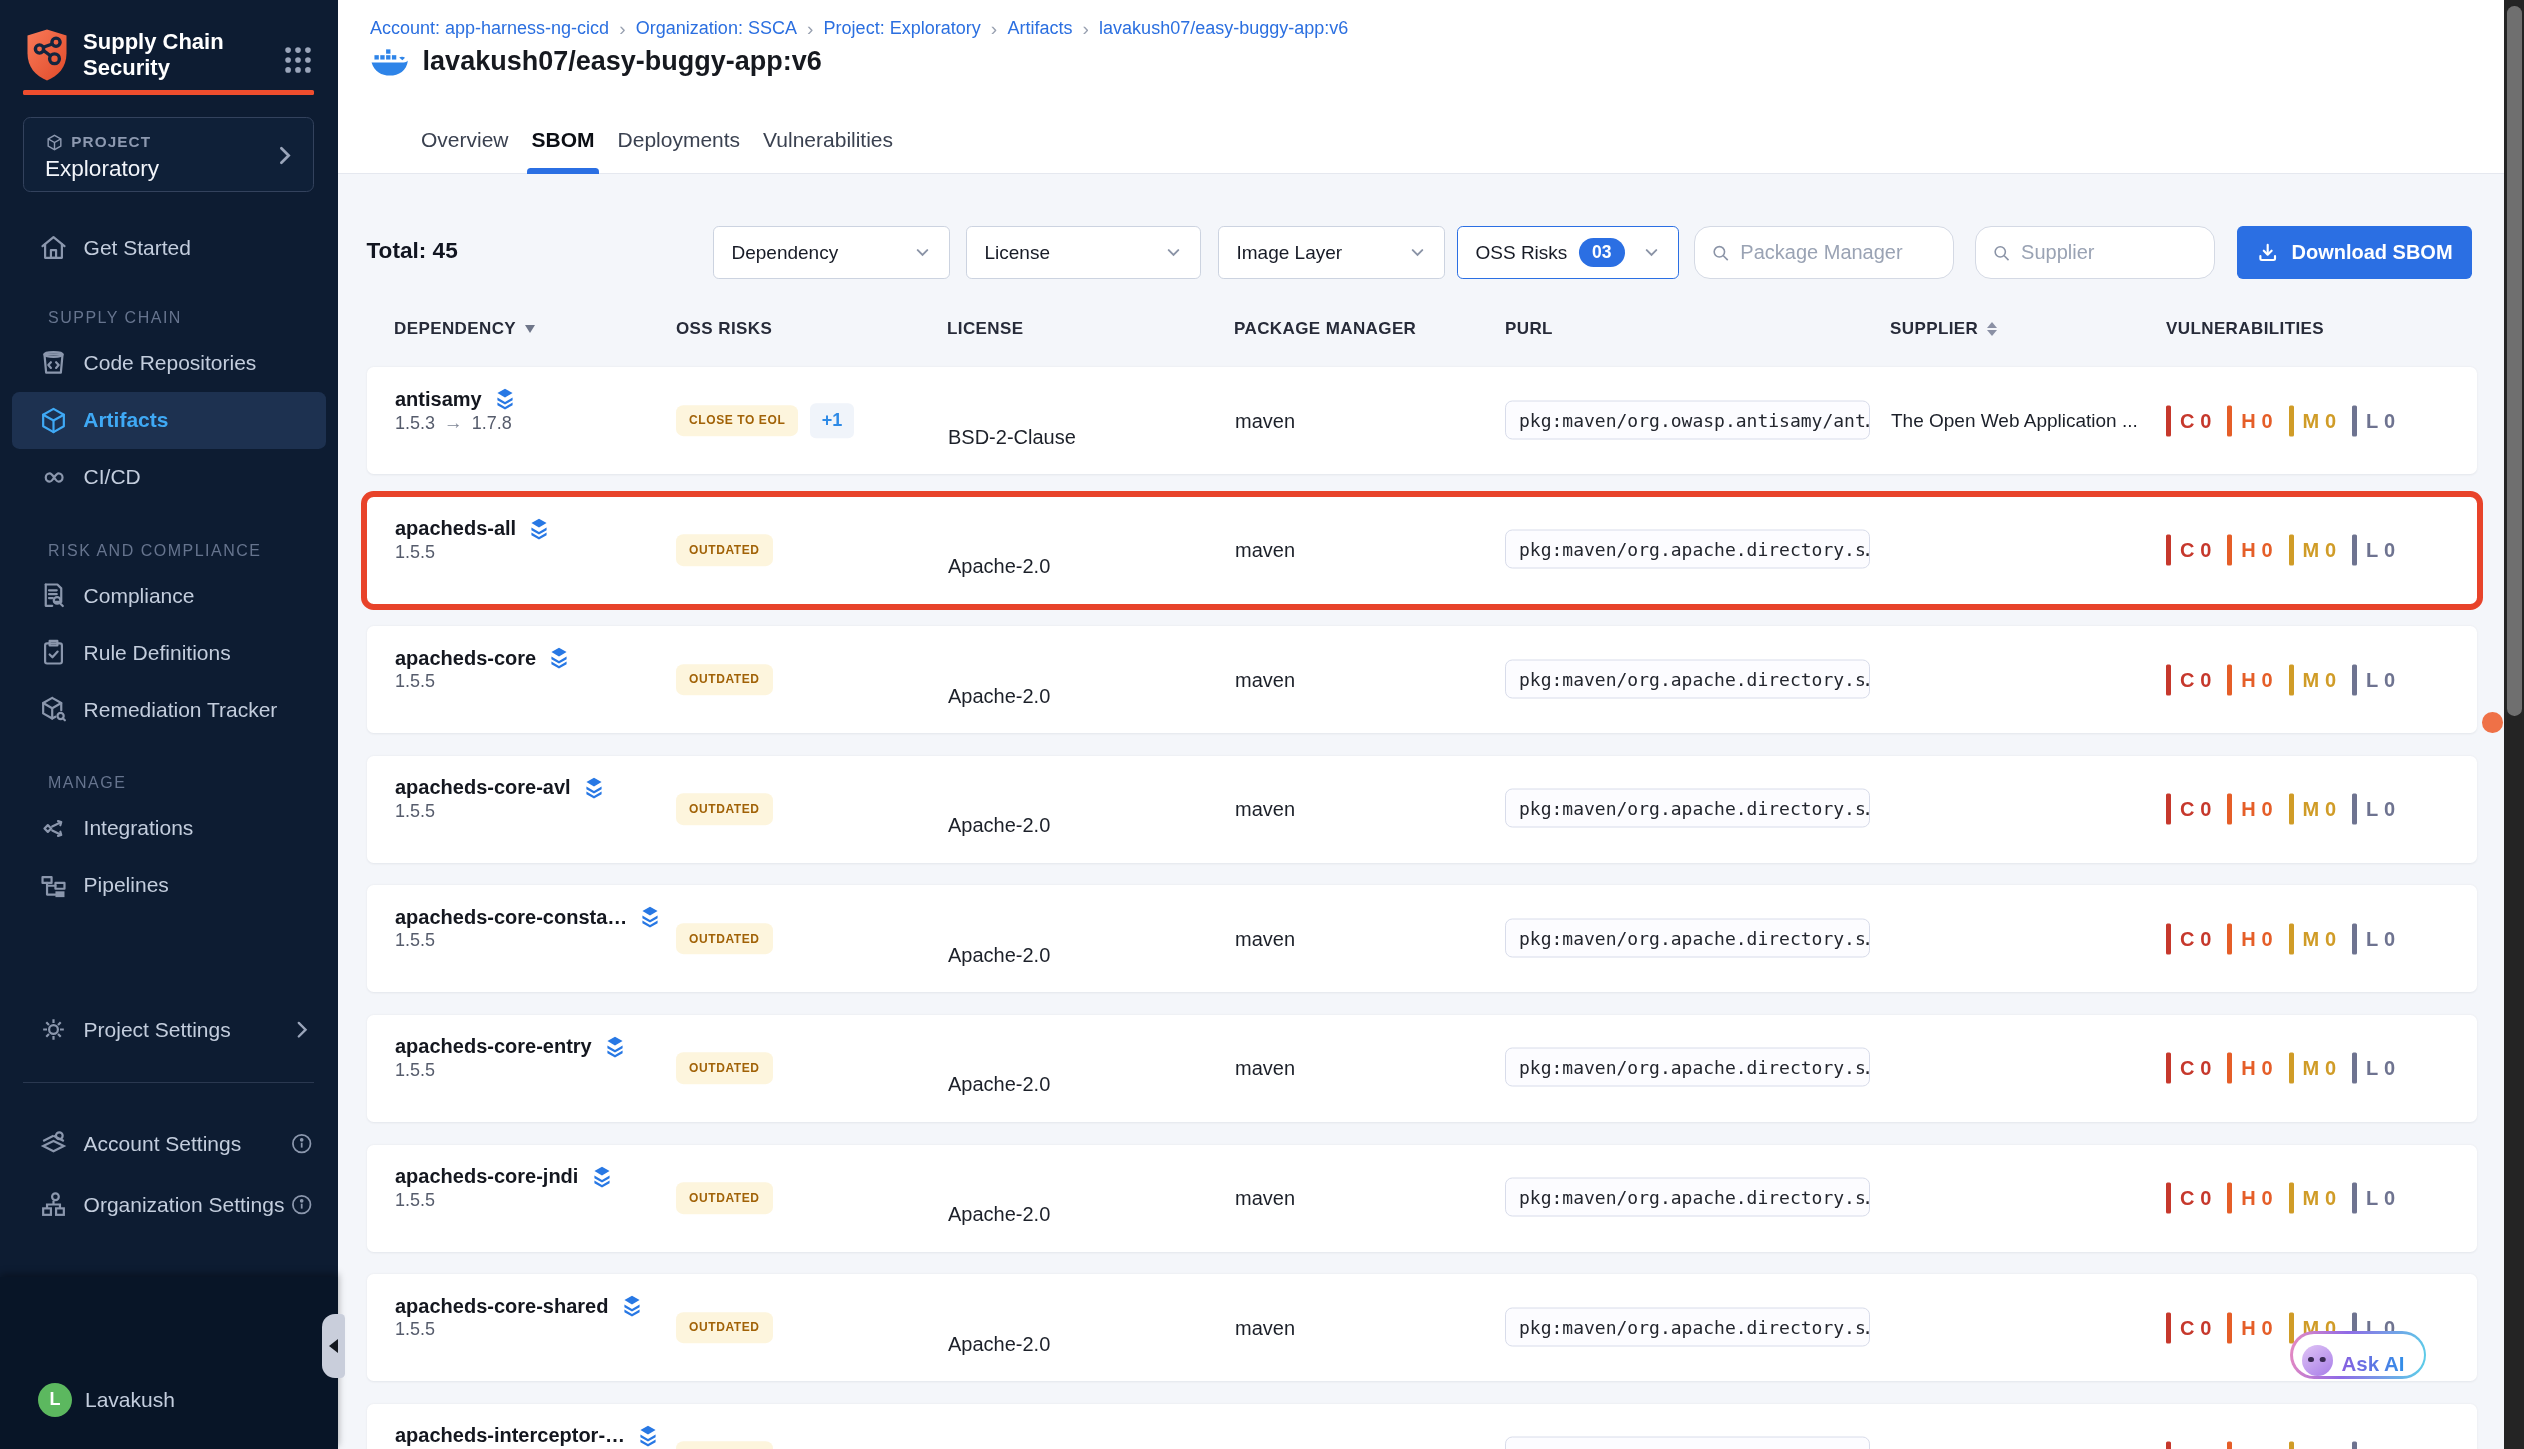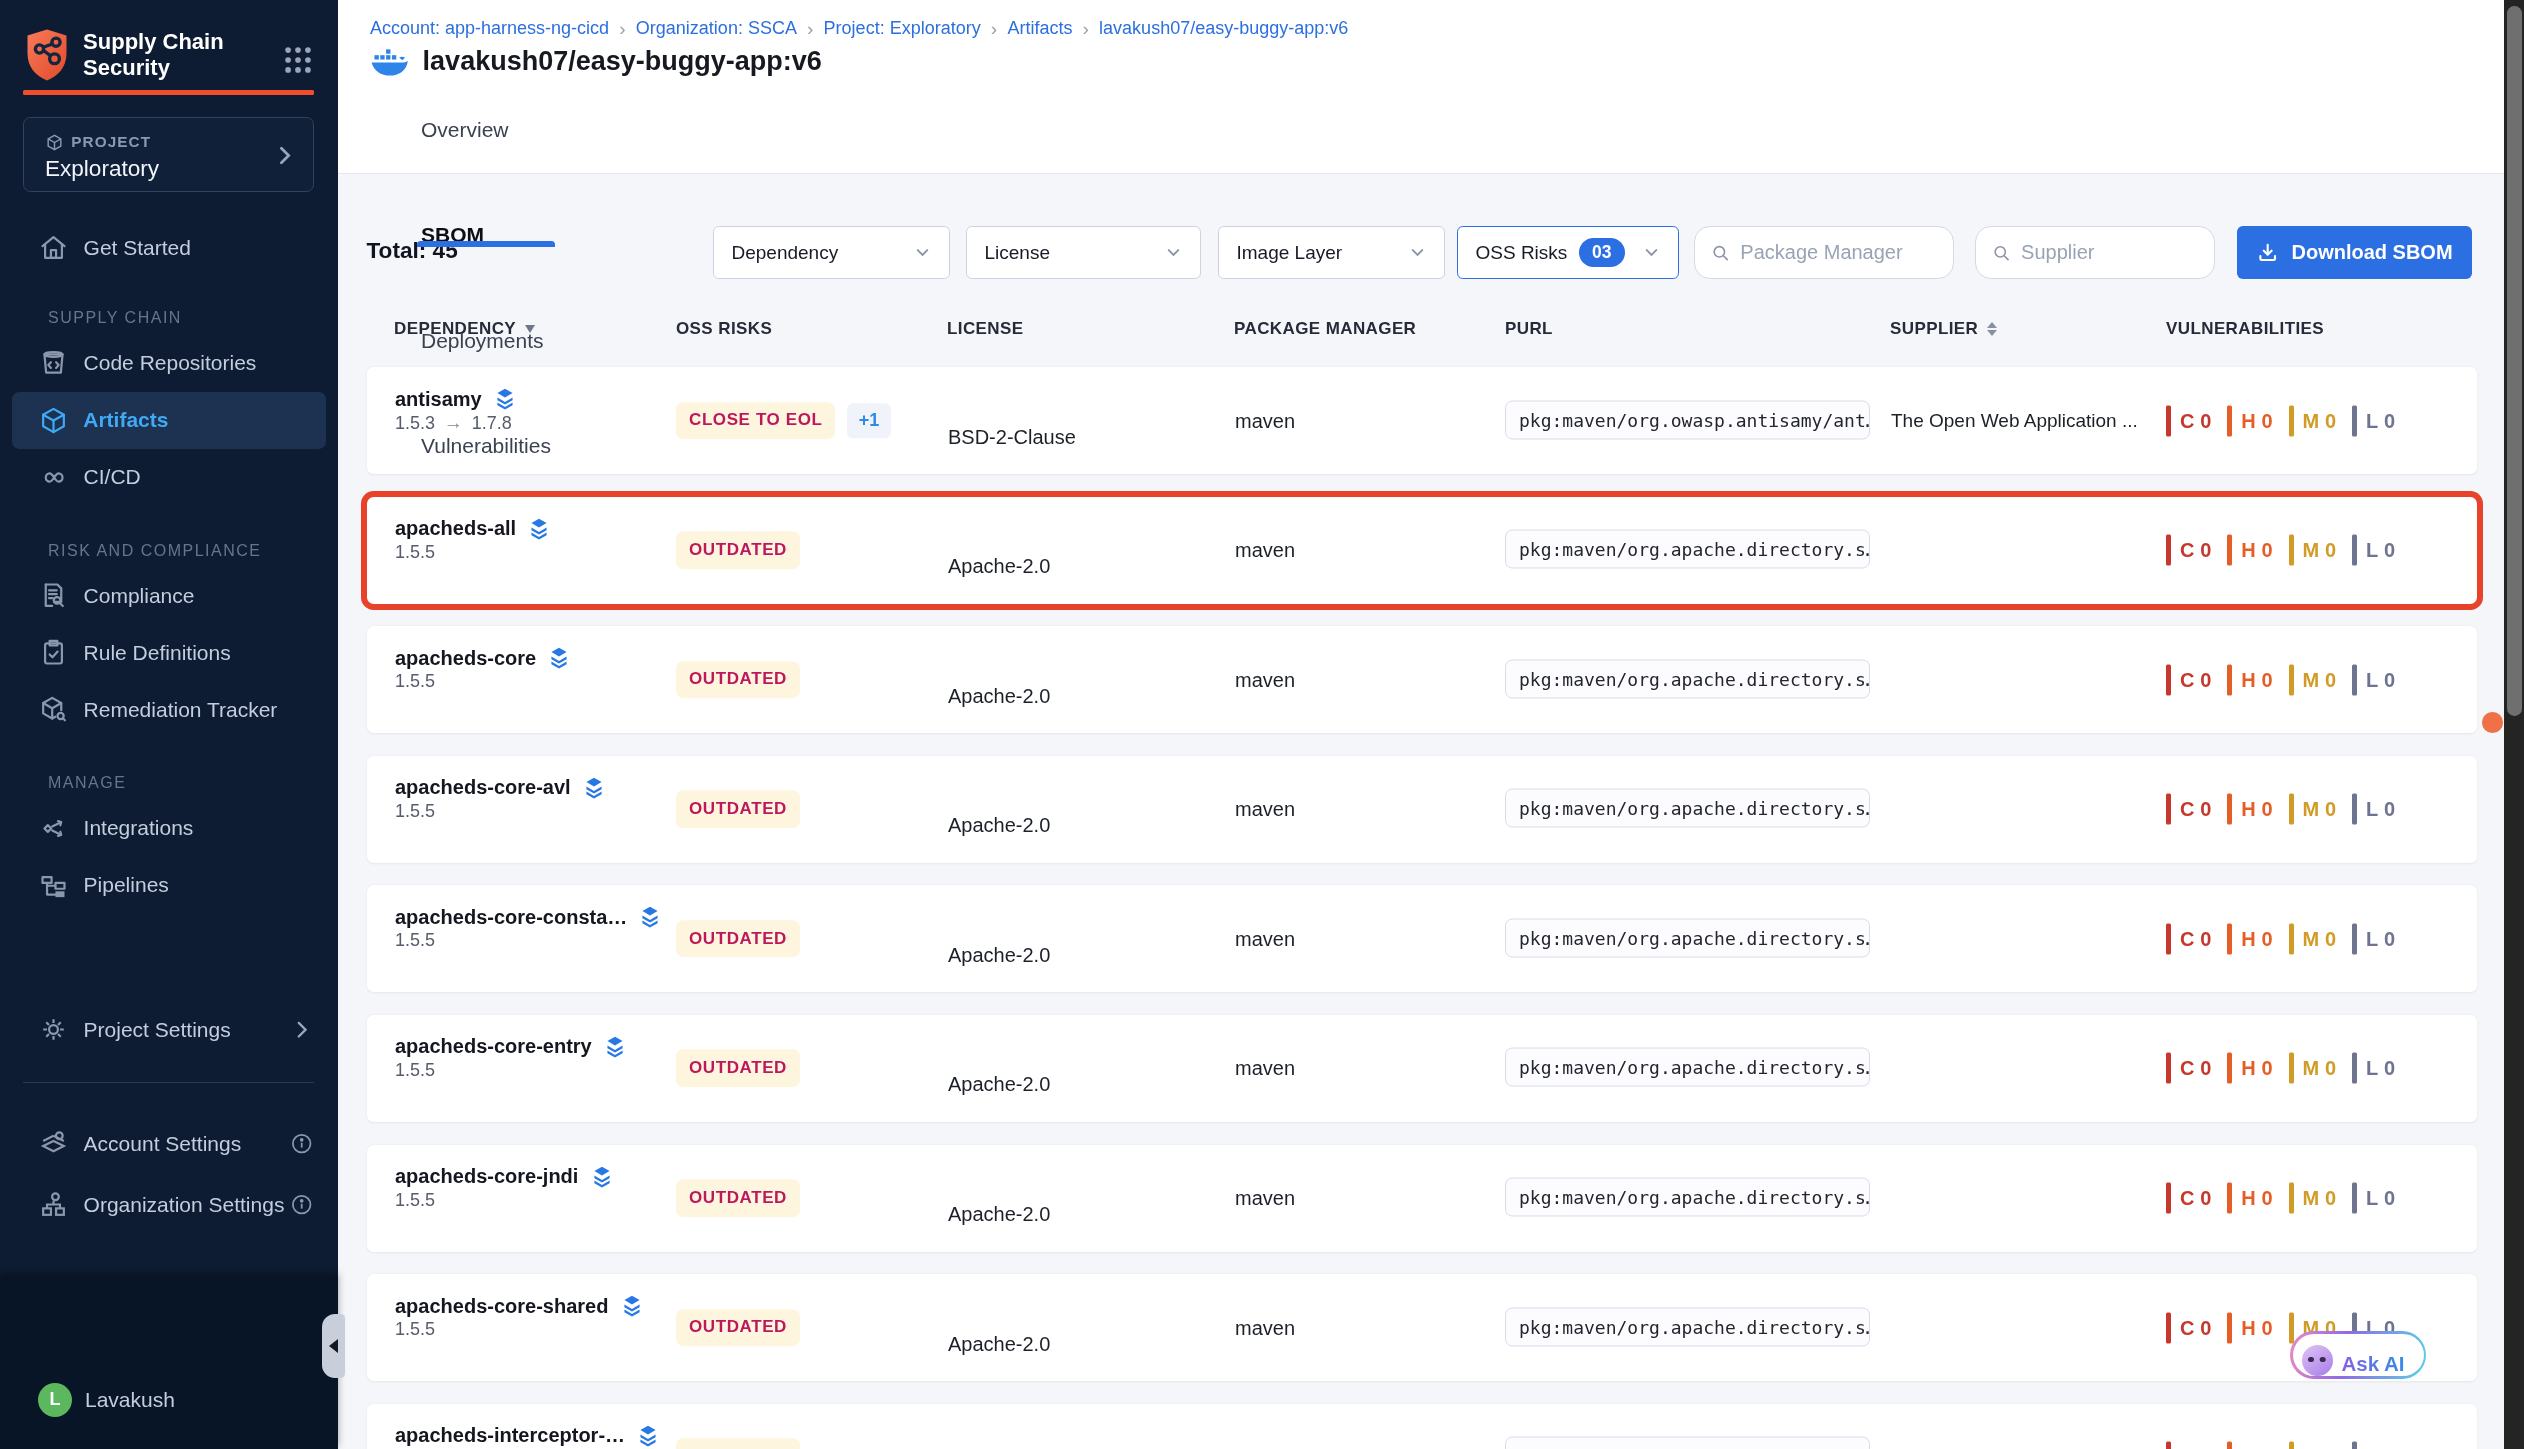--- a/index.html
+++ b/index.html
@@ -51,21 +51,21 @@
   .topbar { position:absolute; left:338px; top:0; width:2187px; height:174px; background:#ffffff;
     border-bottom:0.7px solid #e5e8ef; z-index:1; }
   .breadcrumb { position:absolute; left:32px; top:17.5px; display:flex; align-items:center; gap:10.2px;
     font-size:18px; }
   .breadcrumb .bc-link { color:#2b6fe0; cursor:pointer; }
   .breadcrumb .bc-sep { color:#98a0b0; font-size:19px; }
   .title-row { position:absolute; left:32px; top:45px; display:flex; align-items:center; }
   .docker-icon { width:38px; height:32px; margin-right:14.6px; }
   .page-title { font-size:27px; font-weight:bold; color:#16191f; }
 
-  .tabs { position:absolute; left:83px; top:100px; height:64px; display:flex; gap:64px;flex-direction:column; }
+  .tabs { position:absolute; left:83px; top:110px; height:64px; display:flex; gap:23px; }
   .tab { position:relative; padding-top:17.5px; font-size:21px; color:#3a4150; cursor:pointer; }
   .tab.active { font-weight:bold; color:#0b0e14; }
   .tab.active::after { content:""; position:absolute; left:-4.4px; right:-4.4px; bottom:0; height:5.8px;
     background:#2b6fe3; border-radius:3.7px 3.7px 0 0; }
 
   
   .filterbar { position:absolute; left:338px; top:174px; width:2165px; height:148px; }
   .total { position:absolute; left:28.5px; top:64px; font-size:22.6px; font-weight:bold; color:#111520; }
   .dd { position:absolute; top:52px; height:53px; background:#ffffff; border:1.1px solid #ccd3e0; border-radius:5.8px;
     display:flex; align-items:center; padding:0 17.5px; font-size:19px; color:#171b26; cursor:pointer; }
@@ -102,21 +102,21 @@
 
   .c-name { position:absolute; left:28px; top:0; height:100%; width:278px; display:flex; flex-direction:column;
     padding:19px 0 17.5px 0; }
   .name-line { display:flex; align-items:center; }
   .dep-name { font-size:20px; font-weight:bold; color:#14171f; white-space:nowrap; }
   .layers-icon { width:26px; height:26px; margin-left:10.2px; flex:0 0 auto; }
   .ver-line { display:flex; align-items:center; font-size:18px; color:#565c6c; }
   .ver-arrow { margin:0 8.8px; color:#7d8494; font-size:19px; }
 
   .c-risk { position:absolute; left:309px; top:50%; transform:translateY(-50%); display:flex; align-items:center; }
-  .risk-badge { background:#fdf5dd; color:#be185d; font-size:17px; font-weight:bold; letter-spacing:0.6px;
+  .risk-badge { background:#fdf5dd; color:#a16207; font-size:12px; font-weight:bold; letter-spacing:0.6px;
     padding:8.8px 13px; border-radius:7.3px; white-space:nowrap; }
   .risk-extra { background:#f0f4fa; color:#2e8ae6; font-size:18px; font-weight:bold; padding:7.3px 11.7px;
     border-radius:5.8px; margin-left:11.7px; }
 
   .c-license { position:absolute; left:581px; top:50%; transform:translateY(-50%); font-size:20px; color:#1c2029;margin-top:16px; }
   .c-pkg { position:absolute; left:868px; top:50%; transform:translateY(-50%); font-size:20px; color:#1c2029; }
   .c-purl { position:absolute; left:1138px; top:50%; transform:translateY(-50%); }
   .purl-pill { display:inline-block; font-family:"DejaVu Sans Mono", monospace; font-size:18px; color:#23262e;
     background:#fcfcff; border:1.5px solid #d8dcea; border-radius:7.3px; padding:8px 13px; white-space:nowrap;
     max-width:365px; overflow:hidden; }

